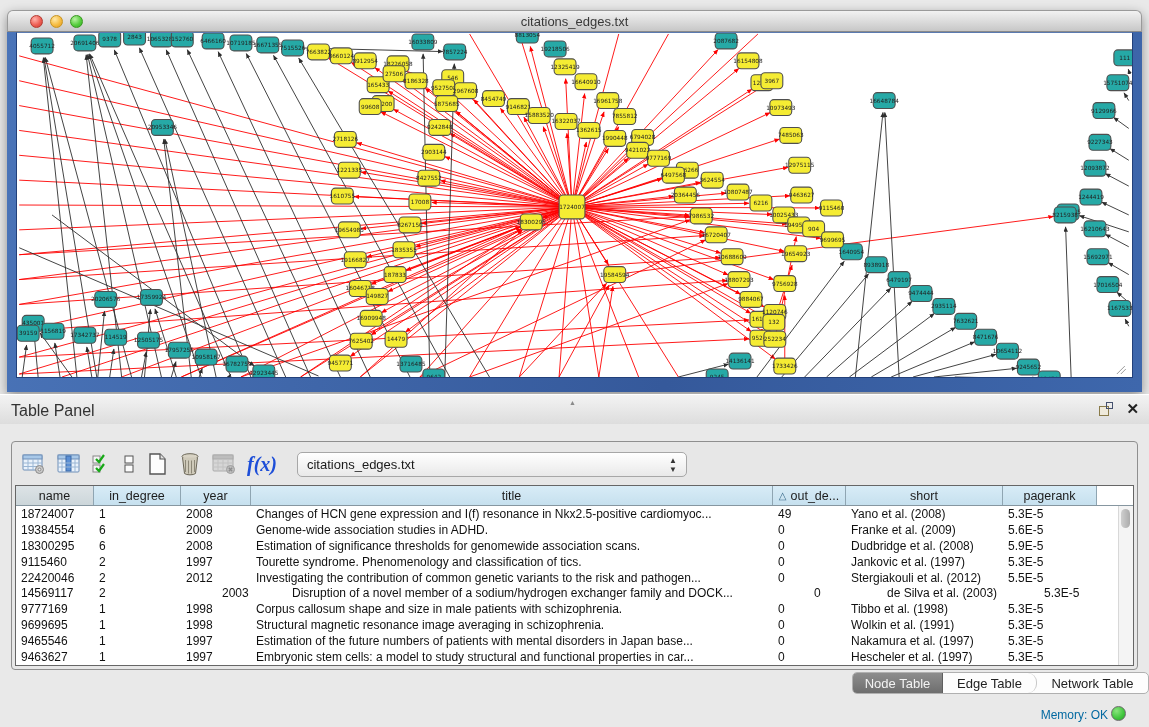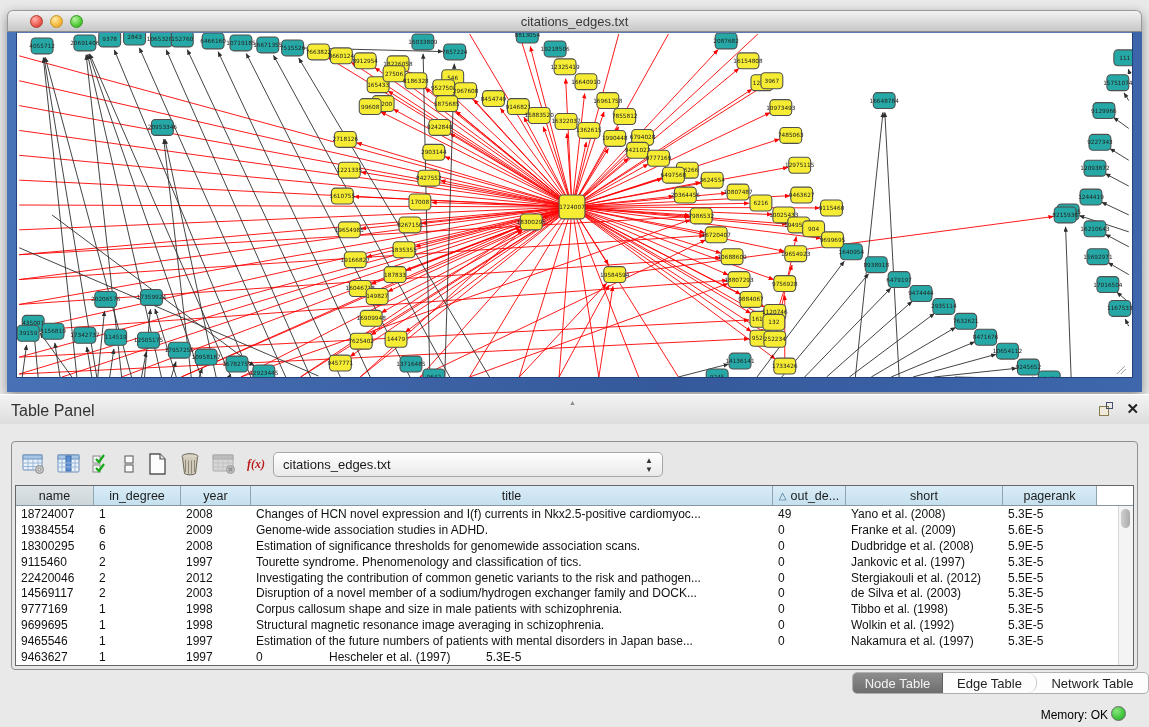--- a/index.html
+++ b/index.html
@@ -18,40 +18,40 @@
   .panel-title{position:absolute;left:11px;top:7px;font-size:16px;color:#333}
   .grip{position:absolute;left:569px;top:4px;color:#8a8a8a;font-size:7px}
   .ph-icons{position:absolute;right:10px;top:6px;display:flex;gap:12px;align-items:center}
   .float-ic{width:15px;height:15px;position:relative}
   .float-ic .sq1{position:absolute;left:0;bottom:0;width:10px;height:10px;border:1px solid #8a7b4a;background:#efeadb}
   .float-ic .sq2{position:absolute;right:1px;top:1px;width:7px;height:7px;border:1px solid #44506e;background:transparent}
   .close-ic{font-size:15px;font-weight:bold;color:#222;line-height:15px}
   .panel-box{position:absolute;left:11px;top:441px;width:1127px;height:229px;border:1px solid #8f8f8f;border-radius:4px;background:#e7e7e7}
   .toolbar{position:absolute;left:0;top:0;width:100%;height:44px;display:flex;align-items:center;padding-left:10px}
   .tb-ic{margin-right:11px;display:flex;align-items:center;justify-content:center}
-  .fx{font-family:"Liberation Serif",serif;font-style:italic;font-weight:bold;font-size:12px;color:#b91c1c;margin-right:4px}
+  .fx{font-family:"Liberation Serif",serif;font-style:italic;font-weight:bold;font-size:20px;color:#1d4ed8;margin-right:16px}
   .combo{width:390px;height:25px;border:1px solid #a7a7a7;border-radius:5px;background:linear-gradient(#ffffff,#e9e9e9);display:flex;align-items:center;position:relative;margin-left:4px}
   .combo .val{font-size:13px;color:#1a1a1a;padding-left:9px}
   .combo .arrows{position:absolute;right:9px;top:3px;font-size:8px;color:#333;line-height:9px;text-align:center}
   .tableview{position:absolute;left:15px;top:485px;width:1119px;height:181px;border:1px solid #666;background:#fff}
   .thead{display:flex;height:20px;border-bottom:1px solid #8696a0}
   .hc{font-size:12.5px;color:#1c1c1c;background:linear-gradient(#d8ecf7,#c6e0ee);border-right:1px solid #8fa5b2;display:flex;align-items:center;justify-content:center;overflow:hidden;white-space:nowrap}
   .hc.gray{background:linear-gradient(#dde3e6,#ccd6da)}
   .hc .tri{color:#3a6a8a;font-size:10px;margin-right:4px}
   .trow{display:flex;height:15.9px;align-items:center}
   .tc{font-size:12px;color:#111;padding-left:5px;overflow:hidden;white-space:nowrap}
   .vscroll{position:absolute;right:0;top:20px;bottom:0;width:15px;background:#f4f4f4;border-left:1px solid #d8d8d8}
   .vthumb{position:absolute;left:2px;top:3px;width:9px;height:19px;border-radius:5px;background:linear-gradient(90deg,#cfcfcf,#ababab)}
   .tabs{position:absolute;left:0;top:672px;width:1149px;display:flex;justify-content:flex-end}
   .tabgroup{display:flex;height:22px;border:1px solid #b0b0b0;border-radius:5px;overflow:hidden;background:#fdfdfd}
   .tab{font-size:13px;color:#222;display:flex;align-items:center;justify-content:center;border-right:1px solid #c9c9c9}
   .tab:last-child{border-right:none}
   .tab.sel{background:linear-gradient(#8d8d8d,#6e6e6e);color:#f3f3f3;border-right:1px solid #5f5f5f}
   .statusbar{position:absolute;left:0;top:700px;width:1149px;height:27px}
-  .mem{position:absolute;right:41px;top:8px;font-size:12px;color:#000000}
+  .mem{position:absolute;right:41px;top:8px;font-size:12px;color:#0369a1}
   .memdot{position:absolute;right:23px;top:6px;width:15px;height:15px;border-radius:50%;background:radial-gradient(circle at 35% 30%,#8ae57e,#3fc53c 60%,#2aa32a);border:1px solid #6a6a6a}
   svg.icon{display:block}
 </style>
 </head>
 <body>
 
 <div class="window">
   <div class="titlebar">
     <div class="lights">
       <span class="light red"></span>
@@ -636,21 +636,21 @@
       <div class="hc" style="width: 94px;">
         <span>pagerank</span>
       </div>
       <div class="hc" style="flex: 1 1 0%; background: rgb(255, 255, 255); border-right: none;"></div>
     </div>
   <div id="tbody">
       <div class="trow">
         <div class="tc" style="width: 78px;">18724007</div>
         <div class="tc" style="width: 87px;">1</div>
         <div class="tc" style="width: 70px;">2008</div>
-        <div class="tc" style="width: 522px;">Changes of HCN novel expression and I(f) currents in Nkx2.5-positive cardiomyoc...</div>
+        <div class="tc" style="width: 522px;">Changes of HCN gene expression and I(f) resonance in Nkx2.5-positive cardiomyoc...</div>
         <div class="tc" style="width: 73px;">49</div>
         <div class="tc" style="width: 157px;">Yano et al. (2008)</div>
         <div class="tc" style="width: 94px;">5.3E-5</div>
       </div>
       <div class="trow">
         <div class="tc" style="width: 78px;">19384554</div>
         <div class="tc" style="width: 87px;">6</div>
         <div class="tc" style="width: 70px;">2009</div>
         <div class="tc" style="width: 522px;">Genome-wide association studies in ADHD.</div>
         <div class="tc" style="width: 73px;">0</div>
@@ -680,57 +680,58 @@
         <div class="tc" style="width: 87px;">2</div>
         <div class="tc" style="width: 70px;">2012</div>
         <div class="tc" style="width: 522px;">Investigating the contribution of common genetic variants to the risk and pathogen...</div>
         <div class="tc" style="width: 73px;">0</div>
         <div class="tc" style="width: 157px;">Stergiakouli et al. (2012)</div>
         <div class="tc" style="width: 94px;">5.5E-5</div>
       </div>
       <div class="trow">
         <div class="tc" style="width: 78px;">14569117</div>
         <div class="tc" style="width: 87px;">2</div>
-        <div class="tc" style="width: 70px;">2003</div>
+        <div class="tc" style="width: 70px; margin-left: 36px;">2003</div>
         <div class="tc" style="width: 522px;">Disruption of a novel member of a sodium/hydrogen exchanger family and DOCK...</div>
         <div class="tc" style="width: 73px;">0</div>
         <div class="tc" style="width: 157px;">de Silva et al. (2003)</div>
         <div class="tc" style="width: 94px;">5.3E-5</div>
       </div>
       <div class="trow">
         <div class="tc" style="width: 78px;">9777169</div>
         <div class="tc" style="width: 87px;">1</div>
         <div class="tc" style="width: 70px;">1998</div>
         <div class="tc" style="width: 522px;">Corpus callosum shape and size in male patients with schizophrenia.</div>
         <div class="tc" style="width: 73px;">0</div>
         <div class="tc" style="width: 157px;">Tibbo et al. (1998)</div>
         <div class="tc" style="width: 94px;">5.3E-5</div>
       </div>
       <div class="trow">
         <div class="tc" style="width: 78px;">9699695</div>
         <div class="tc" style="width: 87px;">1</div>
         <div class="tc" style="width: 70px;">1998</div>
         <div class="tc" style="width: 522px;">Structural magnetic resonance image averaging in schizophrenia.</div>
         <div class="tc" style="width: 73px;">0</div>
-        <div class="tc" style="width: 157px;">Wolkin et al. (1992)</div>
+        <div class="tc" style="width: 157px;">Wolkin et al. (1991)</div>
         <div class="tc" style="width: 94px;">5.3E-5</div>
       </div>
       <div class="trow">
         <div class="tc" style="width: 78px;">9465546</div>
         <div class="tc" style="width: 87px;">1</div>
         <div class="tc" style="width: 70px;">1997</div>
         <div class="tc" style="width: 522px;">Estimation of the future numbers of patients with mental disorders in Japan base...</div>
         <div class="tc" style="width: 73px;">0</div>
         <div class="tc" style="width: 157px;">Nakamura et al. (1997)</div>
         <div class="tc" style="width: 94px;">5.3E-5</div>
       </div>
       <div class="trow">
         <div class="tc" style="width: 78px;">9463627</div>
         <div class="tc" style="width: 87px;">1</div>
         <div class="tc" style="width: 70px;">1997</div>
+        <div class="tc" style="width: 522px;">Embryonic stem cells: a model to study structural and functional properties in car...</div>
         <div class="tc" style="width: 73px;">0</div>
         <div class="tc" style="width: 157px;">Hescheler et al. (1997)</div>
         <div class="tc" style="width: 94px;">5.3E-5</div>
       </div>
     </div>
   <div class="vscroll">
       <div class="vthumb"></div>
     </div>
 </div>
 

